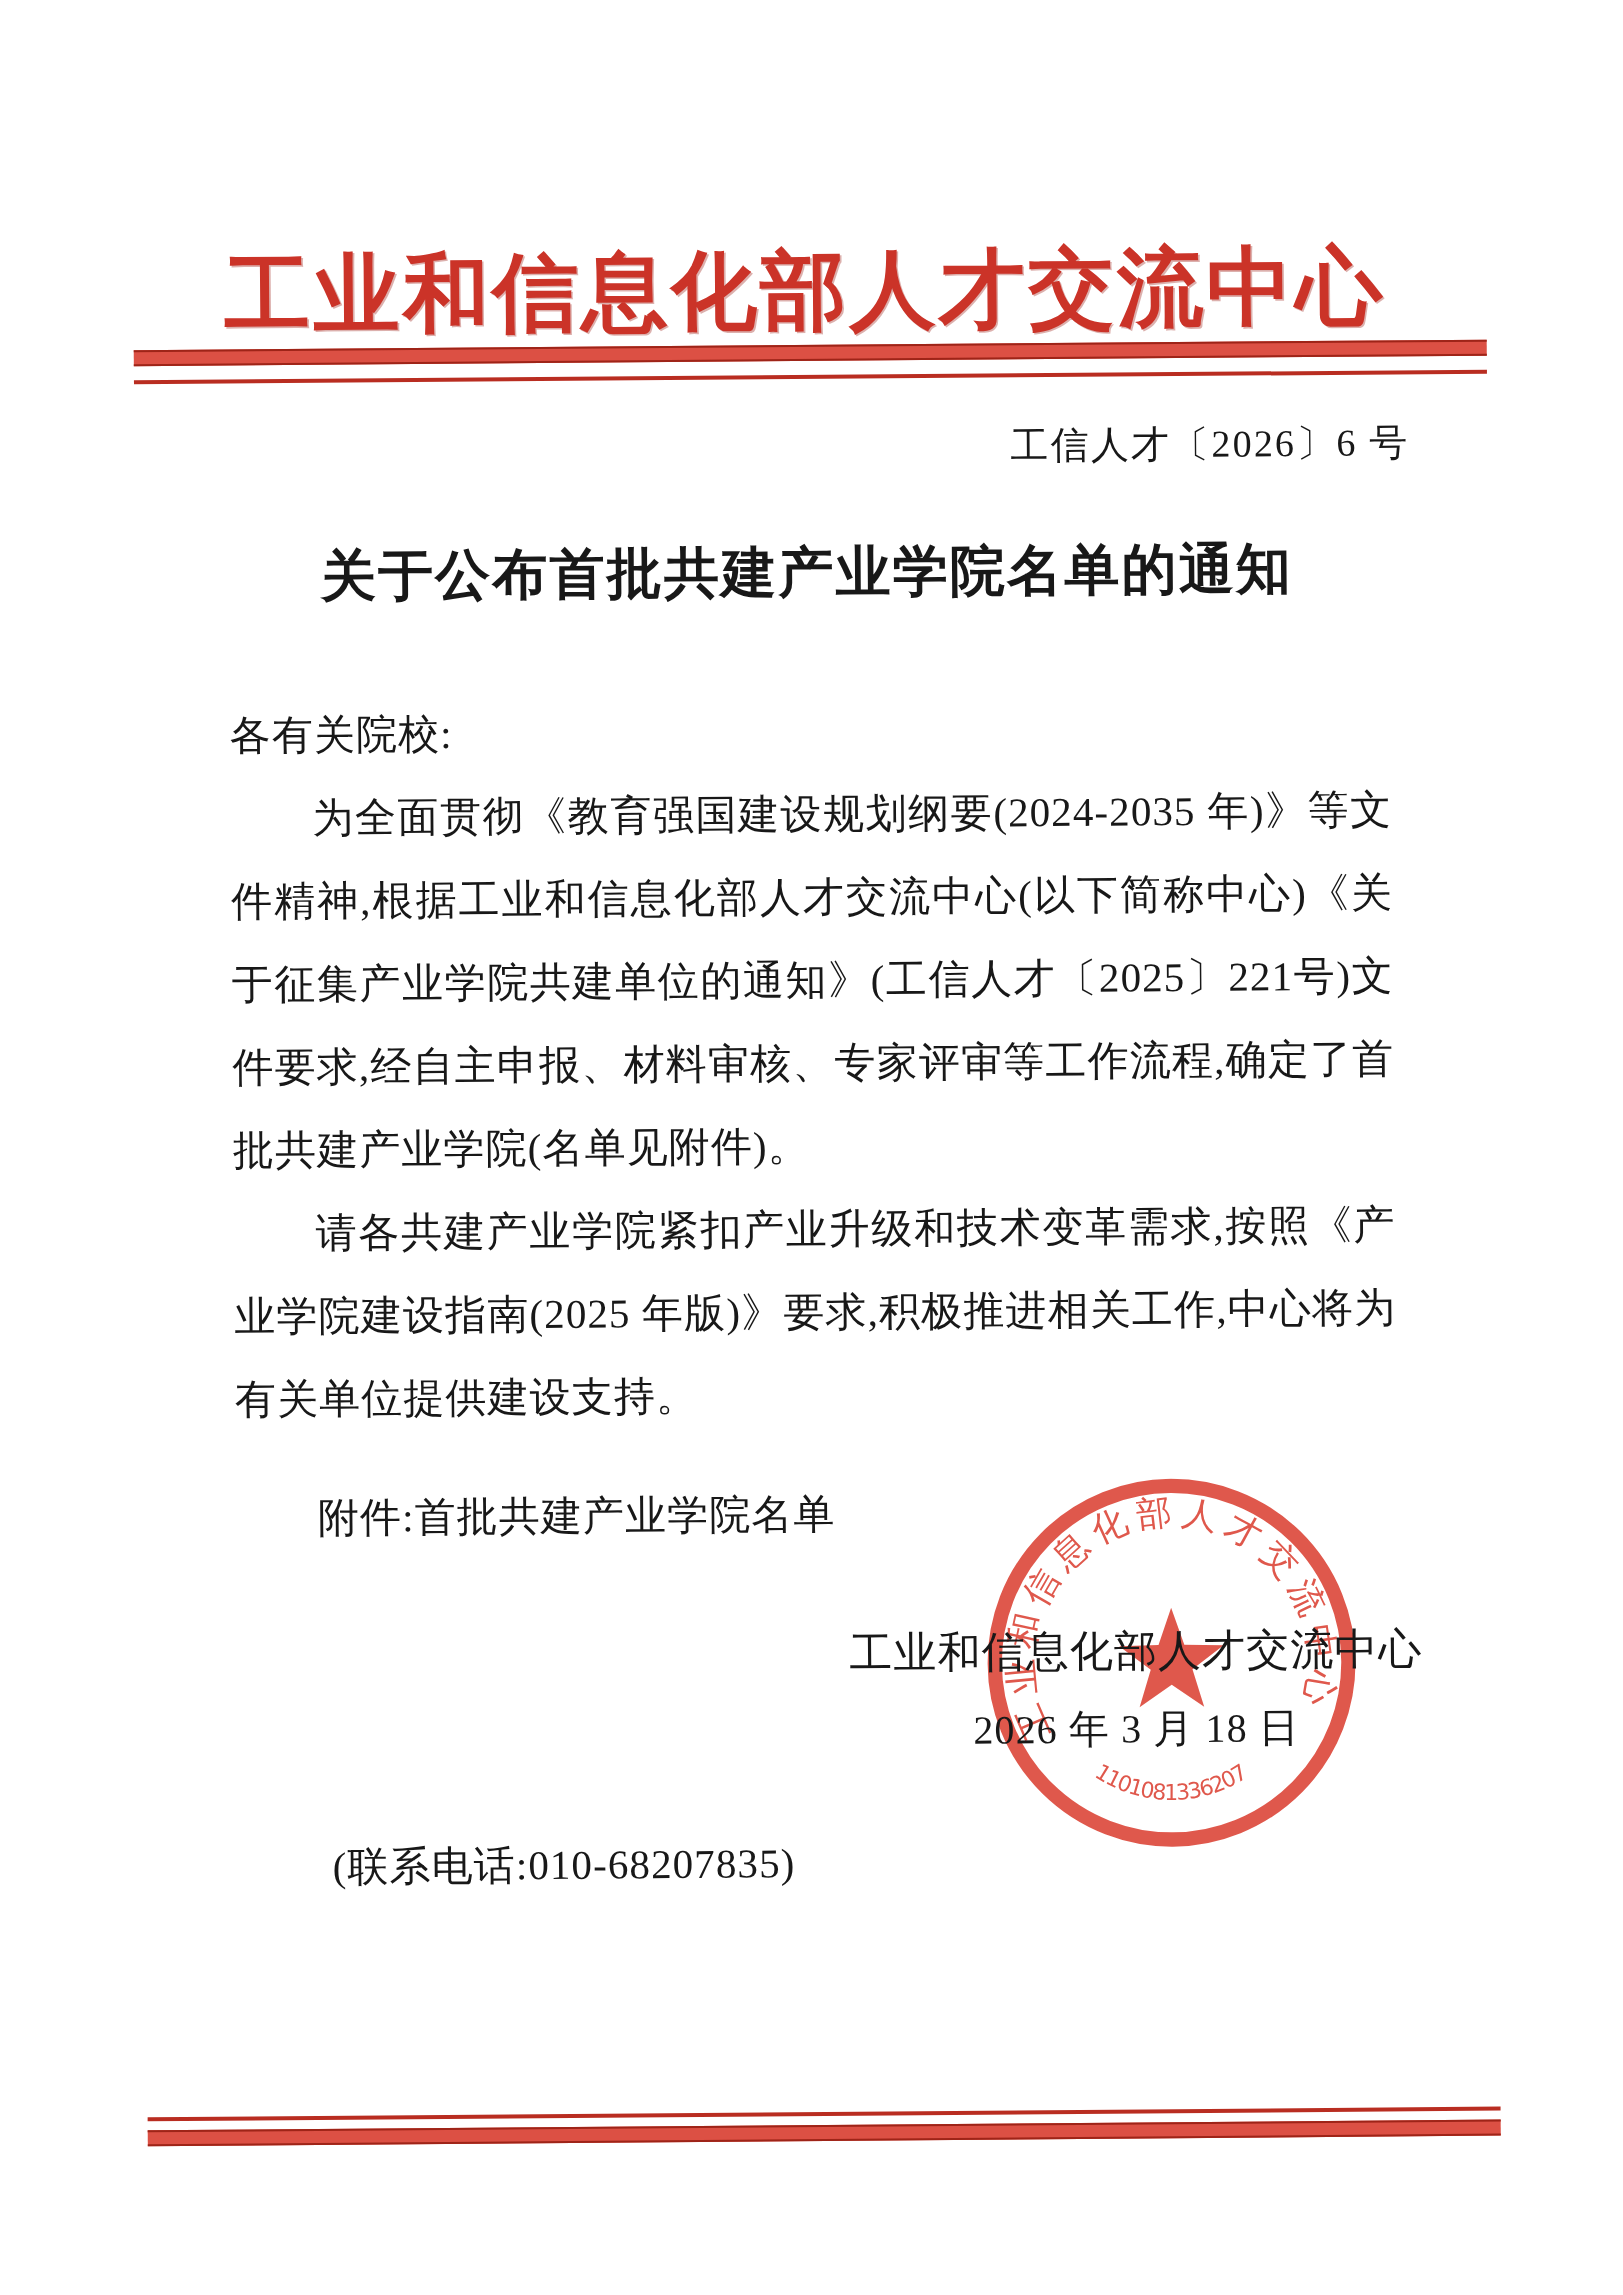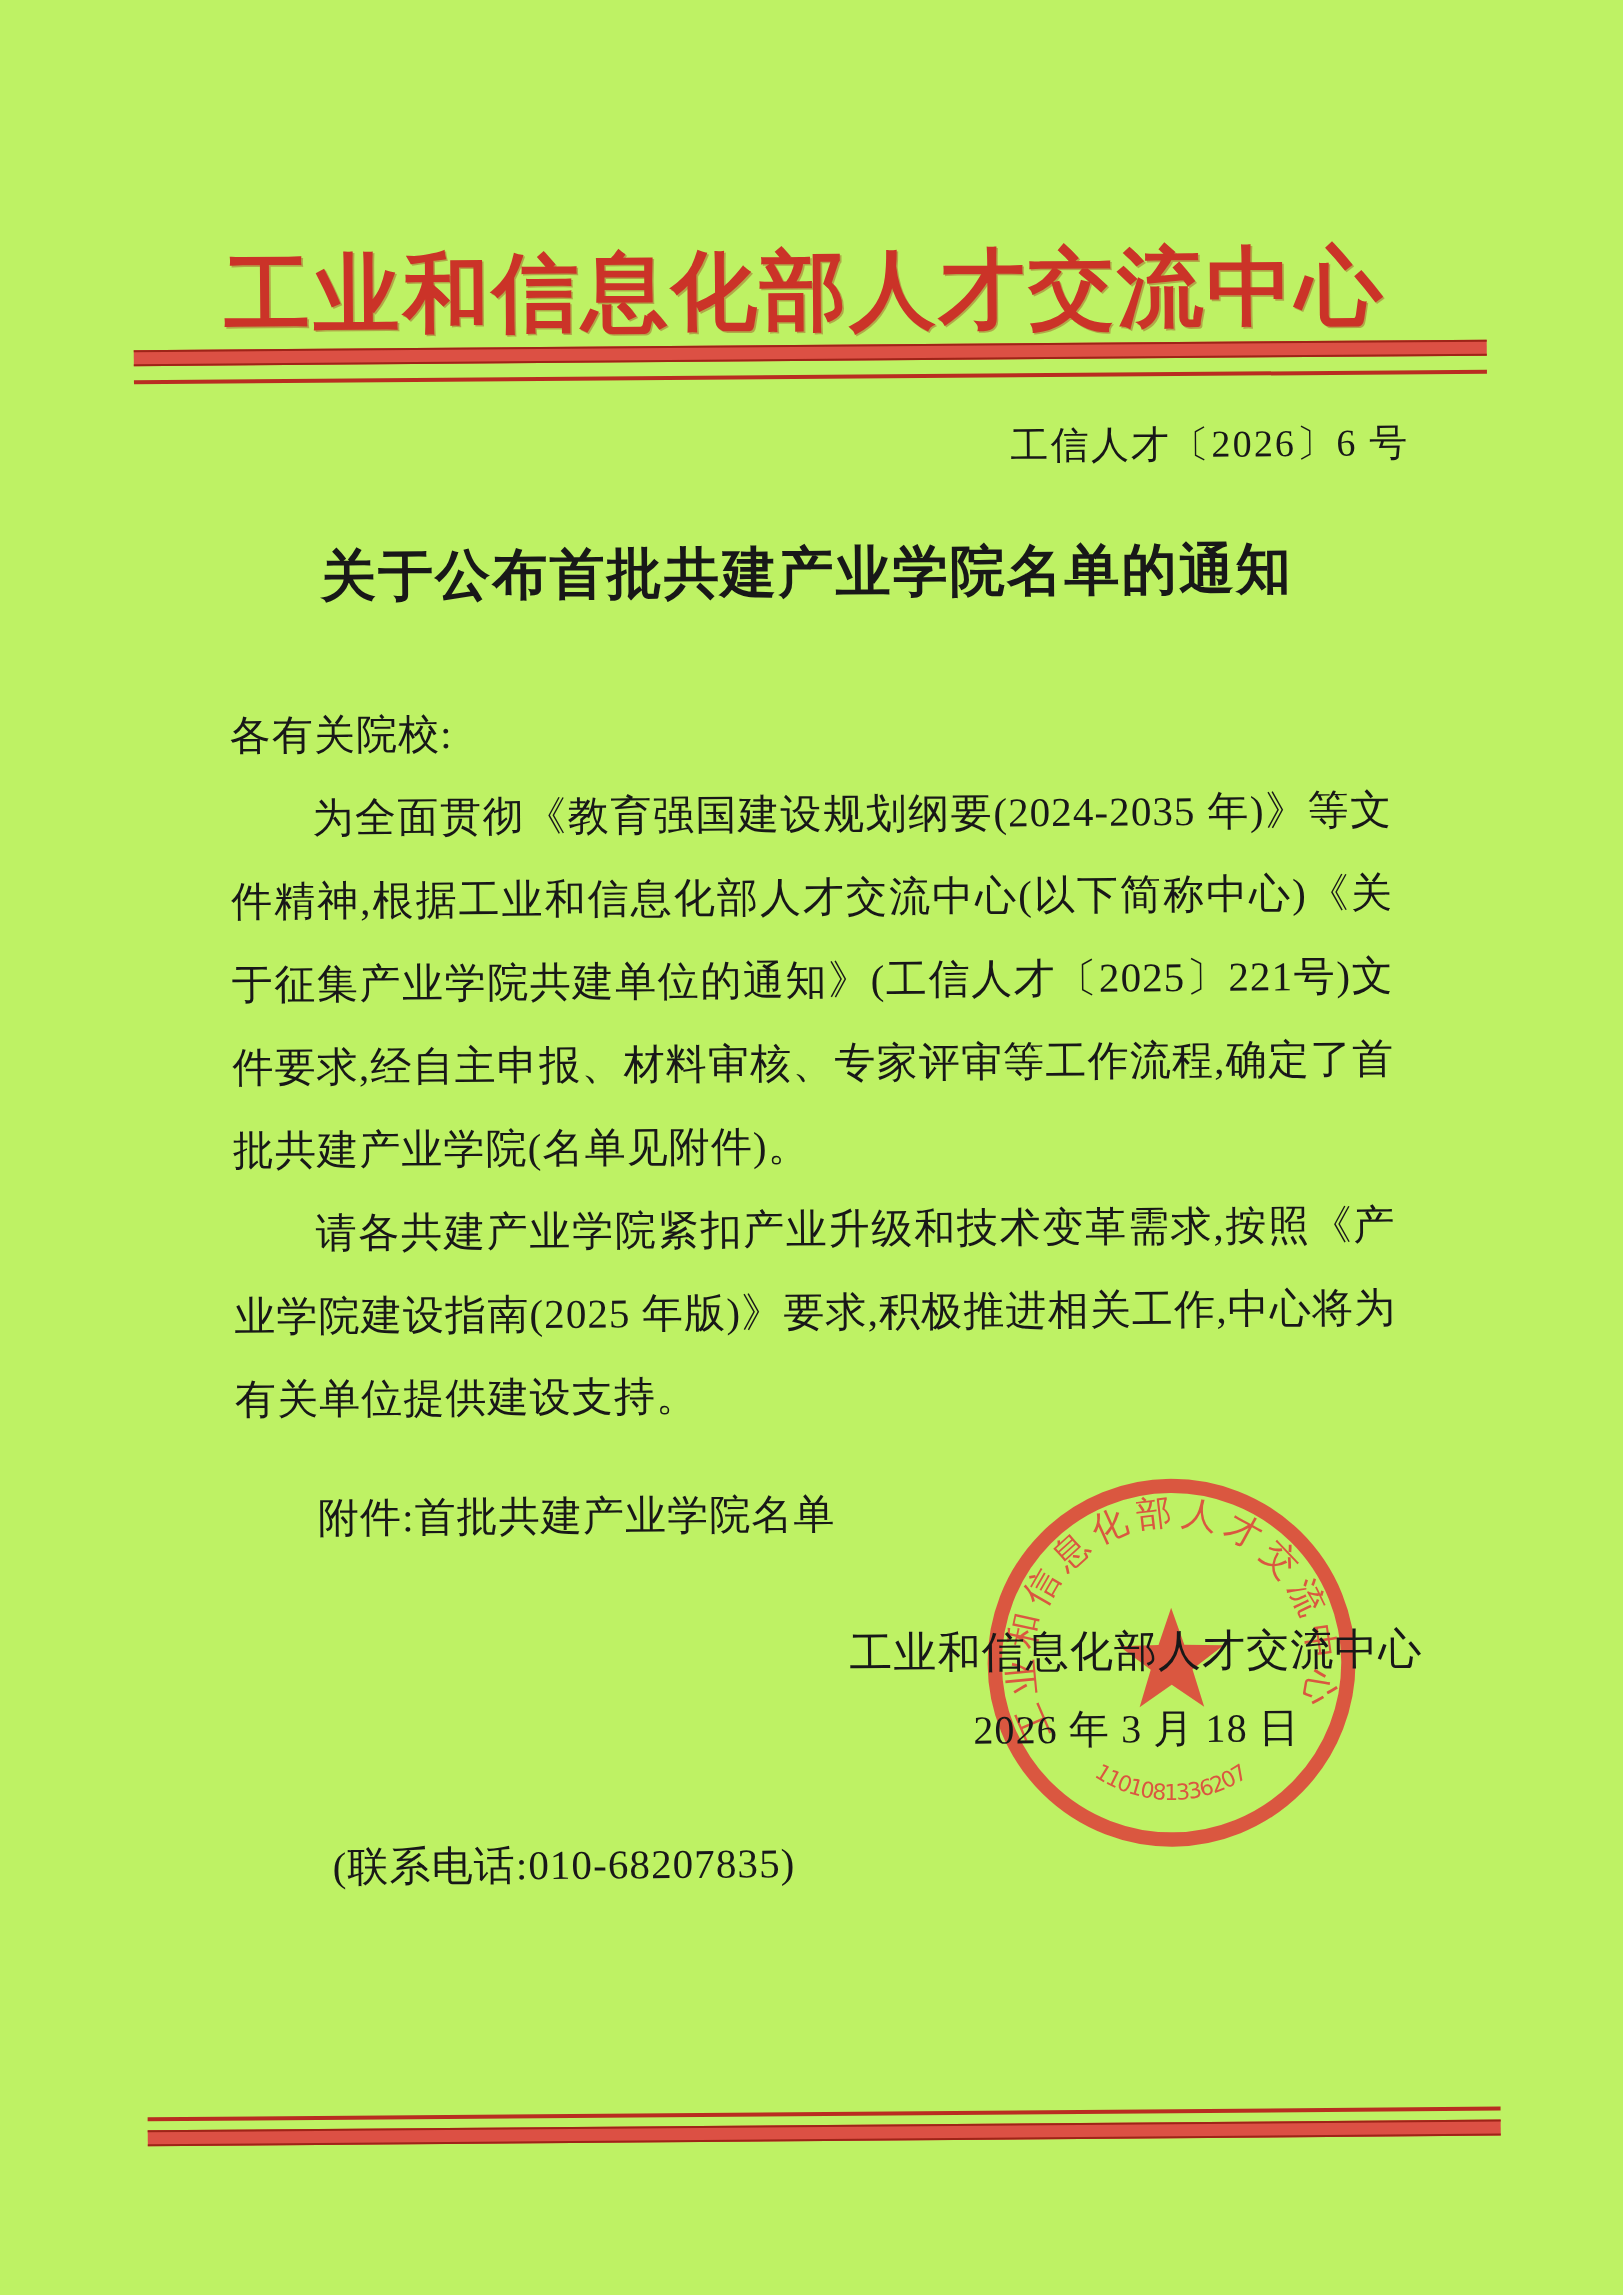--- a/index.html
+++ b/index.html
@@ -8,21 +8,21 @@
     --band-red:#dc5044;
     --band-edge:#9e2418;
     --seal-red:#dd4a3d;
     --ink-black:#181818;
   }
   html,body{margin:0;padding:0;background:#e8e8e6;}
   .page{
     position:relative;
     width:1623px;height:2295px;
     margin:0 auto;
-    background:#bef264;
+    background:#ffffff;
     overflow:hidden;
     font-family:"Liberation Serif","DejaVu Serif",serif;
     color:var(--ink-black);
   }
   .content{
     position:absolute;inset:0;
     transform:rotate(-0.45deg);
     transform-origin:50% 50%;
   }
   .letterhead-title{

